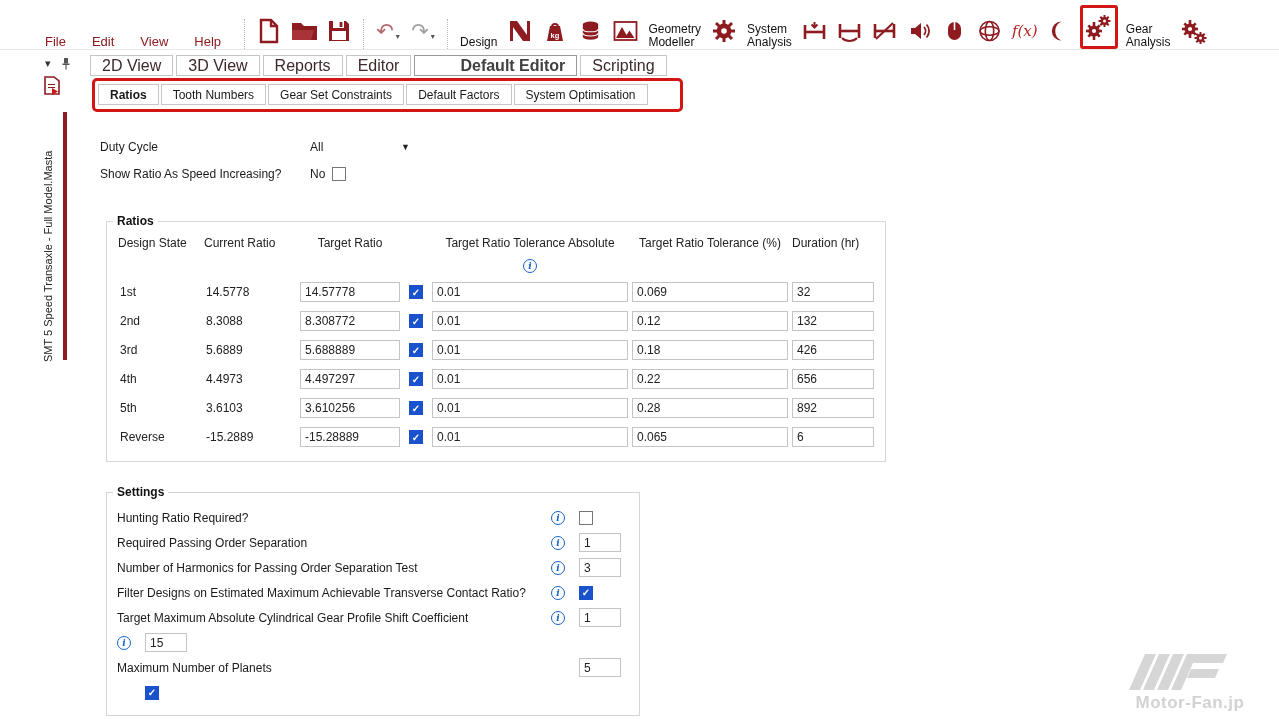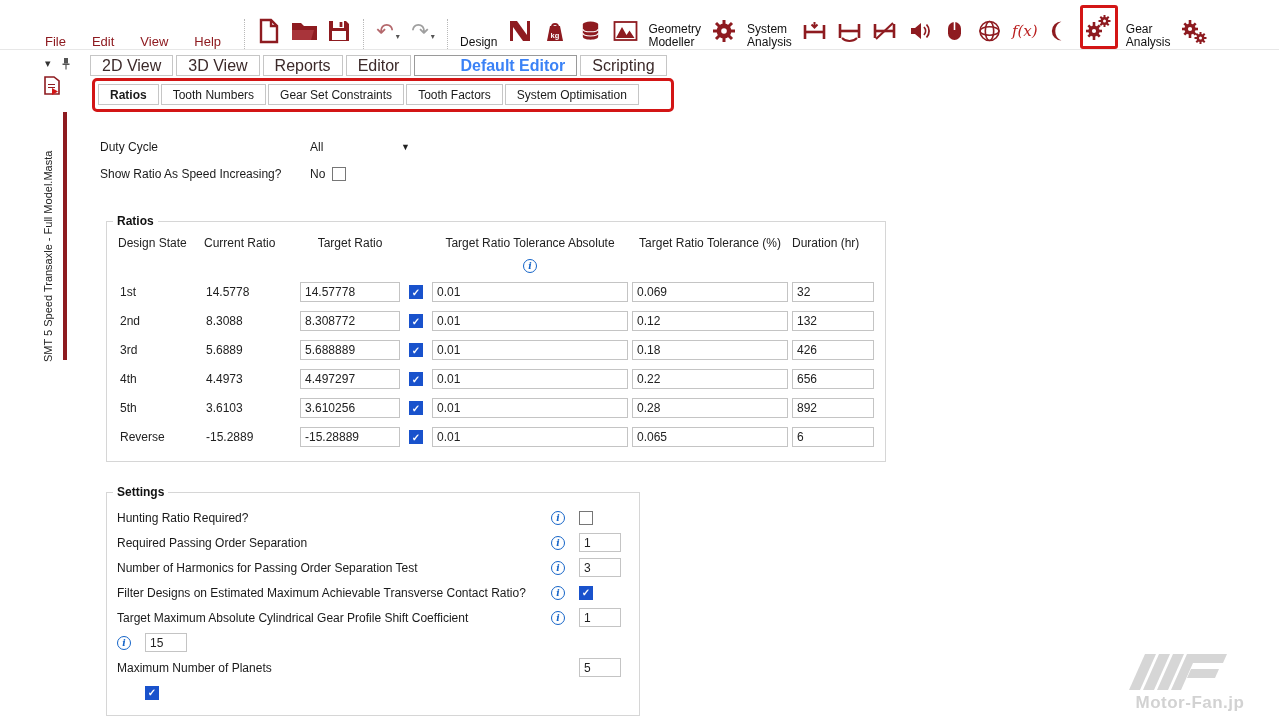--- a/index.html
+++ b/index.html
@@ -29,21 +29,21 @@
   .fx-glyph { font-family:"DejaVu Serif", serif; font-style:italic; font-size:15px; color:#b91c1c; }
   .annot-icon { border:3px solid #d31515; border-radius:3px; padding:1px; display:flex; align-items:center; justify-content:center; }
   
   .dock-controls { position:absolute; top:57px; left:45px; display:flex; gap:9px; align-items:center; }
   .dock-chevron { font-size:11px; color:#333; cursor:pointer; }
   .tabstrip { position:absolute; top:55px; left:90px; display:flex; height:21px; }
   .tab {
     display:flex; align-items:center; padding:0 11px; margin-right:3px;
     border:1px solid #c6c6c6; background:#fff; color:#3c2a2a; font-size:16px; cursor:pointer;
   }
-  .tab.selected { font-weight:bold; color:#3b82f6; border-color:#9a9a9a;padding-left:45px; }
+  .tab.selected { font-weight:bold; color:#404040; border-color:#9a9a9a;padding-left:45px; }
   
   .subtab-annotation {
     position:absolute; top:78px; left:92px;
     border:3px solid #d31515; border-radius:5px;
     padding:3px 30px 4px 3px; background:transparent;
   }
   .subtabs { display:flex; height:21px; }
   .subtab {
     display:flex; align-items:center; padding:0 11px; margin-right:2px;
     border:1px solid #c6c6c6; background:#fff; font-size:12px; cursor:pointer; white-space:nowrap;
@@ -331,21 +331,21 @@
   <div class="tab">Editor</div>
   <div class="tab selected">Default Editor</div>
   <div class="tab">Scripting</div>
 </div>
 
 <div class="subtab-annotation">
   <div class="subtabs">
     <div class="subtab selected">Ratios</div>
     <div class="subtab">Tooth Numbers</div>
     <div class="subtab">Gear Set Constraints</div>
-    <div class="subtab">Tooth Factors</div>
+    <div class="subtab">Default Factors</div>
     <div class="subtab">System Optimisation</div>
   </div>
 </div>
 
 <div class="doc-tab-icon">
   <svg width="16" height="19" viewBox="0 0 16 19">
       <path d="M1 1h9l5 4v13H1z" fill="#fff" stroke="#8e1b20" stroke-width="1.6"></path>
       <path d="M4 8.5h7M4 11.5h7" stroke="#8e1b20" stroke-width="1"></path>
       <path d="M8 12l6 3.5L8 19z" fill="#d31515"></path>
     </svg>

